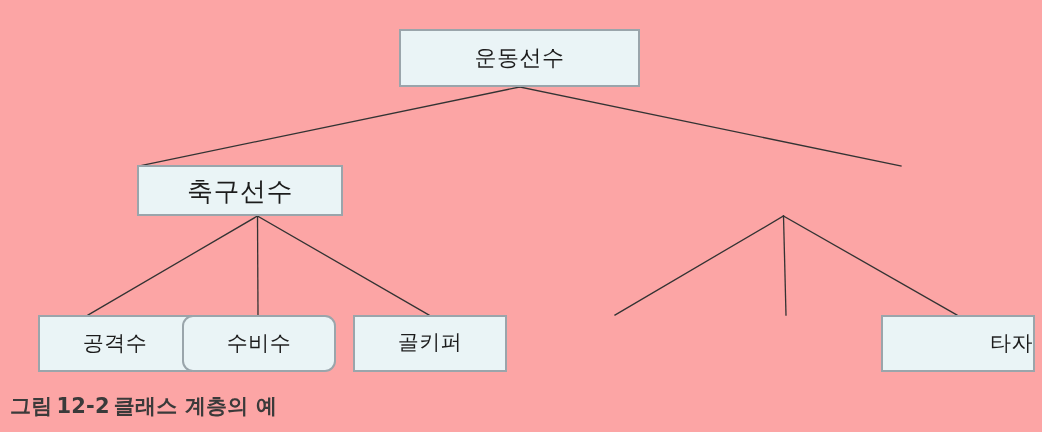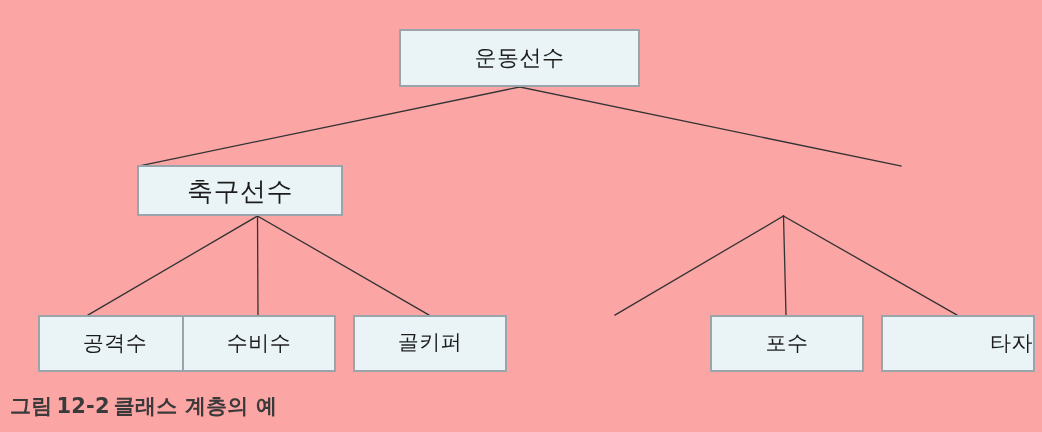--- a/index.html
+++ b/index.html
@@ -63,21 +63,21 @@
     height: 51px;
     font-size: 21px;
   }
   .node.leaf {
     top: 315px;
     width: 154px;
     height: 57px;
     font-size: 21px;
   }
   .leaf-1 { left: 10px; margin-left: 28px; }
-  .leaf-2 { left: 182px; }
+  .leaf-2 { left: 182px; border-radius: 11px; }
   .leaf-3 { left: 353px; font-family: Liberation Mono, monospace; }
   .leaf-4 { left: 539px; }
   .leaf-5 { left: 710px; }
   .leaf-6 { left: 881px; justify-content: flex-end; }
 
   #caption {
     position: absolute;
     left: 10px;
     top: 392px;
     font-size: 21px;
@@ -126,23 +126,20 @@
 
   <div class="node leaf leaf-2">
     <span class="node-label">수비수</span>
   </div>
 
   <div class="node leaf leaf-3">
     <span class="node-label">골키퍼</span>
   </div>
 
 
-  <div class="node leaf leaf-5">
-    <span class="node-label">포수</span>
-  </div>
 
   <div class="node leaf leaf-6">
     <span class="node-label">타자</span>
   </div>
 
   <div id="caption">
     <span>그림</span><span class="cap-num">12-2</span><span>클래스 계층의 예</span>
   </div>
 
 </div>

